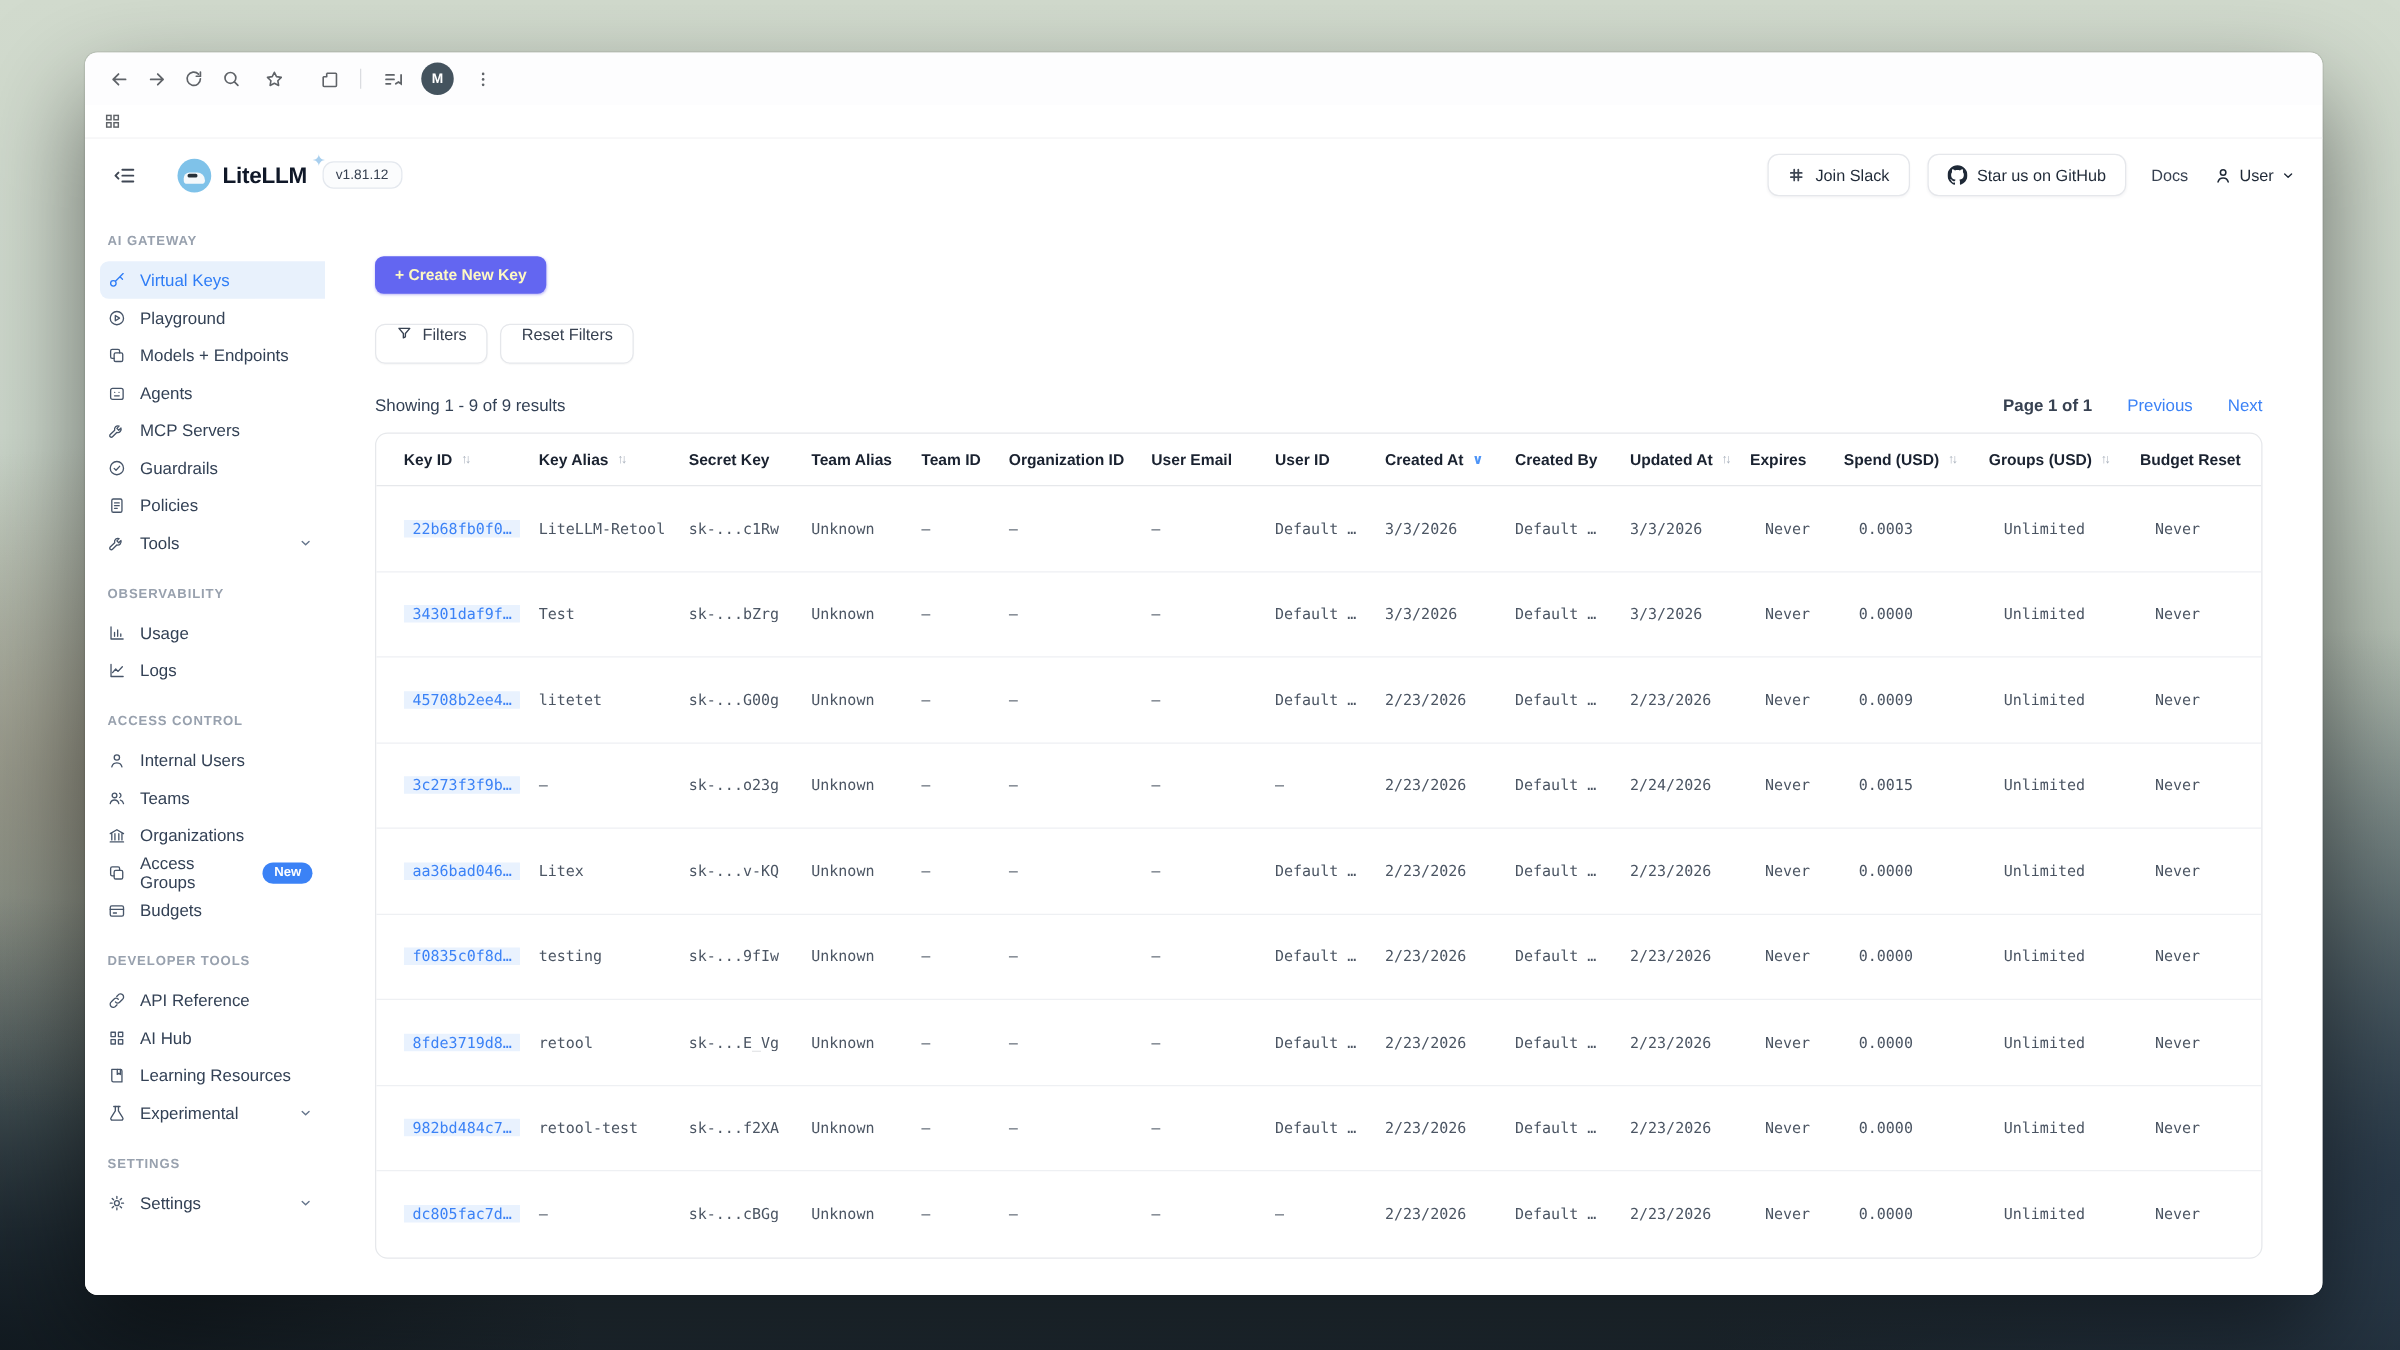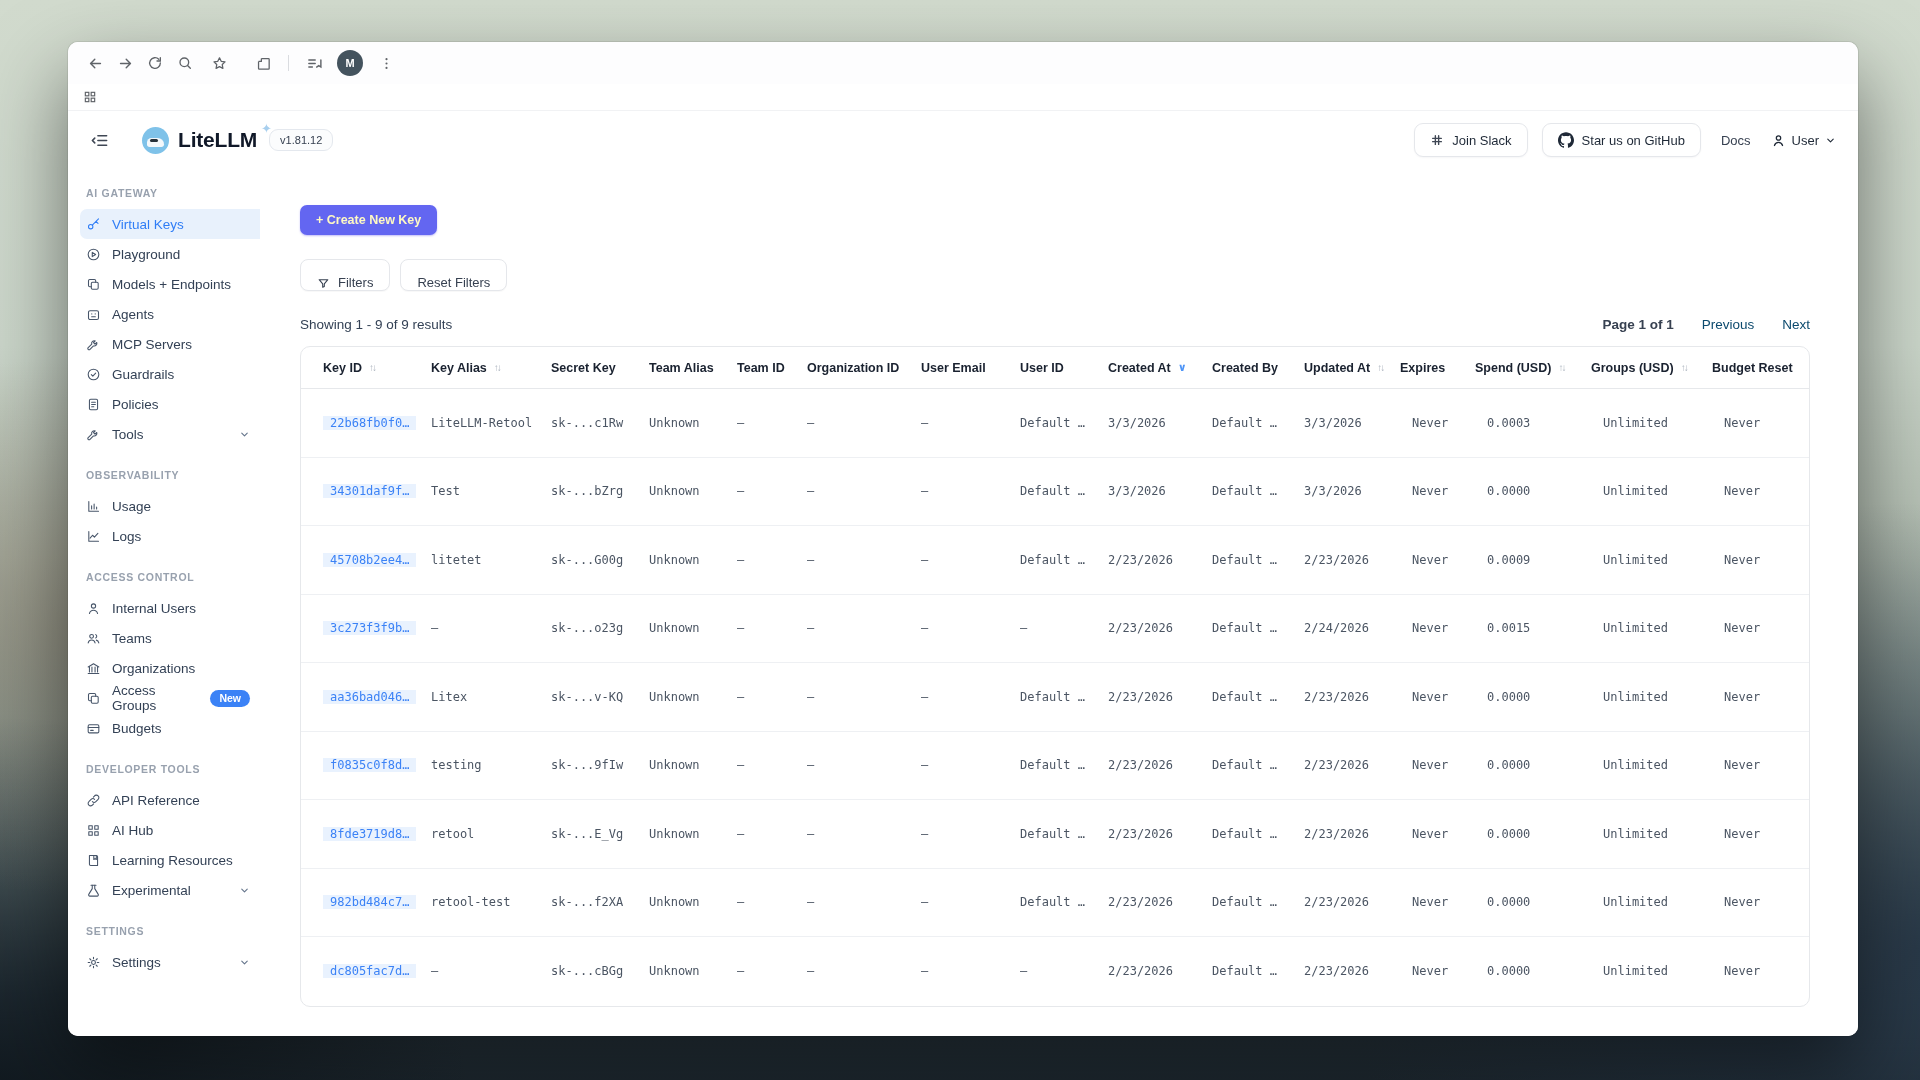--- a/index.html
+++ b/index.html
@@ -36,21 +36,21 @@
   .bookmarks { height:27px; flex:0 0 27px; display:flex; align-items:center; padding:0 15px; background:#fff; border-bottom:1px solid #f1f2f4; color:#5f6368; }
 
   
   .app { flex:1; display:flex; flex-direction:column; background:#fff; min-height:0; }
   .app-header { height:58px; flex:0 0 58px; display:flex; align-items:center; padding:0 22px 0 16px; }
   .collapse-btn { width:30px; height:30px; display:flex; align-items:center; justify-content:center; color:#3f4754; }
   .logo-group { display:flex; align-items:center; margin-left:28px; gap:9px; }
   .logo-circle { width:27px; height:27px; border-radius:50%; background:#7fc2e9; position:relative; overflow:hidden; flex:0 0 auto; }
   .logo-circle:before { content:""; position:absolute; left:5px; top:11px; width:17px; height:9px; background:#f4f8fb; border-radius:5px 7px 3px 3px; }
   .logo-circle:after { content:""; position:absolute; left:8px; top:12px; width:8px; height:3px; background:#27313a; border-radius:2px; }
-  .brand { font-size:21px; font-weight:800; color:#101828; letter-spacing:-.2px; }
+  .brand { font-size:18px; font-weight:800; color:#101828; letter-spacing:-.2px; }
   .version-badge { position:relative; margin-left:12px; font-size:11px; color:#374151; background:#fbfcfd; border:1px solid #e4e8ee; border-radius:9px; padding:4px 10px; }
   .version-badge .spark { position:absolute; left:-9px; top:-9px; color:#a8cfee; font-size:13px; }
   .header-right { margin-left:auto; display:flex; align-items:center; gap:14px; }
   .hbtn { height:34px; display:inline-flex; align-items:center; gap:8px; padding:0 15px; background:#fff; border:1px solid #e5e7eb; border-radius:9px; font-size:13px; color:#1f2937; box-shadow:0 1px 2px rgba(16,24,40,.04); cursor:pointer; }
   .docs-link { font-size:13px; color:#374151; margin:0 6px; cursor:pointer; }
   .user-menu { display:flex; align-items:center; gap:6px; font-size:13px; color:#1f2937; cursor:pointer; }
 
   .app-body { flex:1; display:flex; min-height:0; }
 
   
@@ -61,26 +61,26 @@
   .side-item .s-ico { display:flex; color:#475569; flex:0 0 auto; }
   .side-item.active { background:#e8f1fc; border-radius:7px 0 0 7px; margin-left:12px; padding-left:6px; color:#2f7df6; }
   .side-item.active .s-ico { color:#2f7df6; }
   .new-badge { background:#3b82f6; color:#fff; font-size:10.5px; font-weight:600; border-radius:10px; padding:2.5px 9px; margin-left:6px; }
   .side-chevron { margin-left:auto; color:#64748b; display:flex; }
 
   
   .main { flex:1; padding:36px 0 0 40px; min-width:0; }
   .create-btn { height:30px; display:inline-flex; align-items:center; padding:0 16px; background:#6366f1; color:#fef9c3; font-size:12.5px; font-weight:700; border:none; border-radius:7px; cursor:pointer; box-shadow:0 1px 2px rgba(79,70,229,.35); }
   .filter-row { margin-top:24px; display:flex; gap:10px; }
-  .chip-btn { height:32px; display:inline-flex; align-items:flex-end; gap:8px; padding:0 16px; background:#fff; border:1px solid #e5e7eb; border-radius:8px; font-size:13px; color:#374151; cursor:pointer; box-shadow:0 1px 1px rgba(16,24,40,.03); }
+  .chip-btn { height:32px; display:inline-flex; align-items:flex-start; gap:8px; padding:0 16px; background:#fff; border:1px solid #e5e7eb; border-radius:8px; font-size:13px; color:#374151; cursor:pointer; box-shadow:0 1px 1px rgba(16,24,40,.03); }
   .results-row { width:1510px; margin-top:26px; display:flex; align-items:center; }
   .showing { font-size:13.5px; color:#334155; }
   .pagination { margin-left:auto; display:flex; align-items:center; gap:28px; font-size:13.5px; }
   .page-info { color:#374151; font-weight:600; }
-  .page-btn { color:#0c4a6e; cursor:default;text-align:right; }
+  .page-btn { color:#3b82f6; cursor:default;text-align:right; }
 
   
   .table-card { width:1510px; margin-top:14px; background:#fff; border:1px solid #e6e8eb; border-radius:10px; overflow:hidden; }
   .thead { display:flex; height:42px; align-items:center; border-bottom:1px solid #e6e8eb; }
   .th { font-size:12.5px; font-weight:700; color:#1a2230; white-space:nowrap; overflow:hidden; display:flex; align-items:center; flex:0 0 auto; }
   .sort-ud { font-size:10px; color:#aab2bd; margin-left:7px; letter-spacing:-2px; }
   .sort-desc { font-size:11px; color:#4d94f7; margin-left:7px; font-weight:700; }
   .tr { display:flex; height:68.5px; align-items:center; border-bottom:1px solid #eef0f3; cursor:pointer; }
   .tr:last-child { border-bottom:none; }
   .td { font-family:"DejaVu Sans Mono","Liberation Mono",monospace; font-size:12px; color:#4b5563; white-space:nowrap; overflow:hidden; flex:0 0 auto; }

